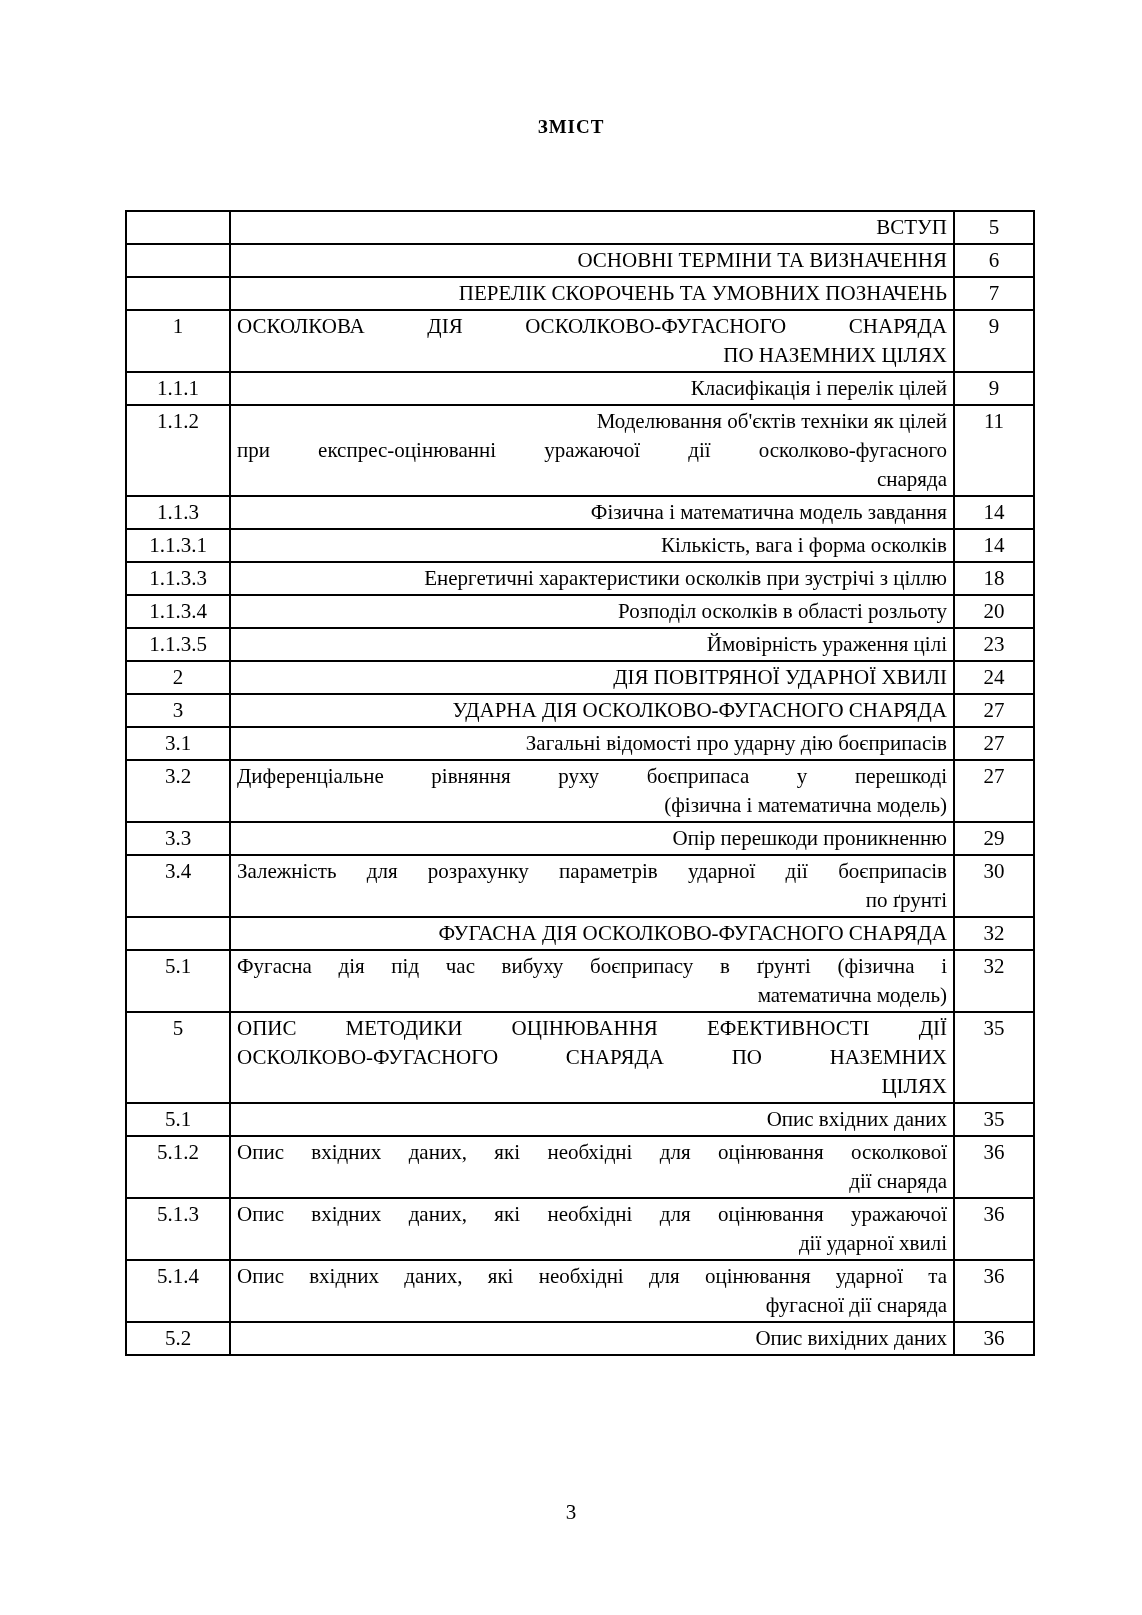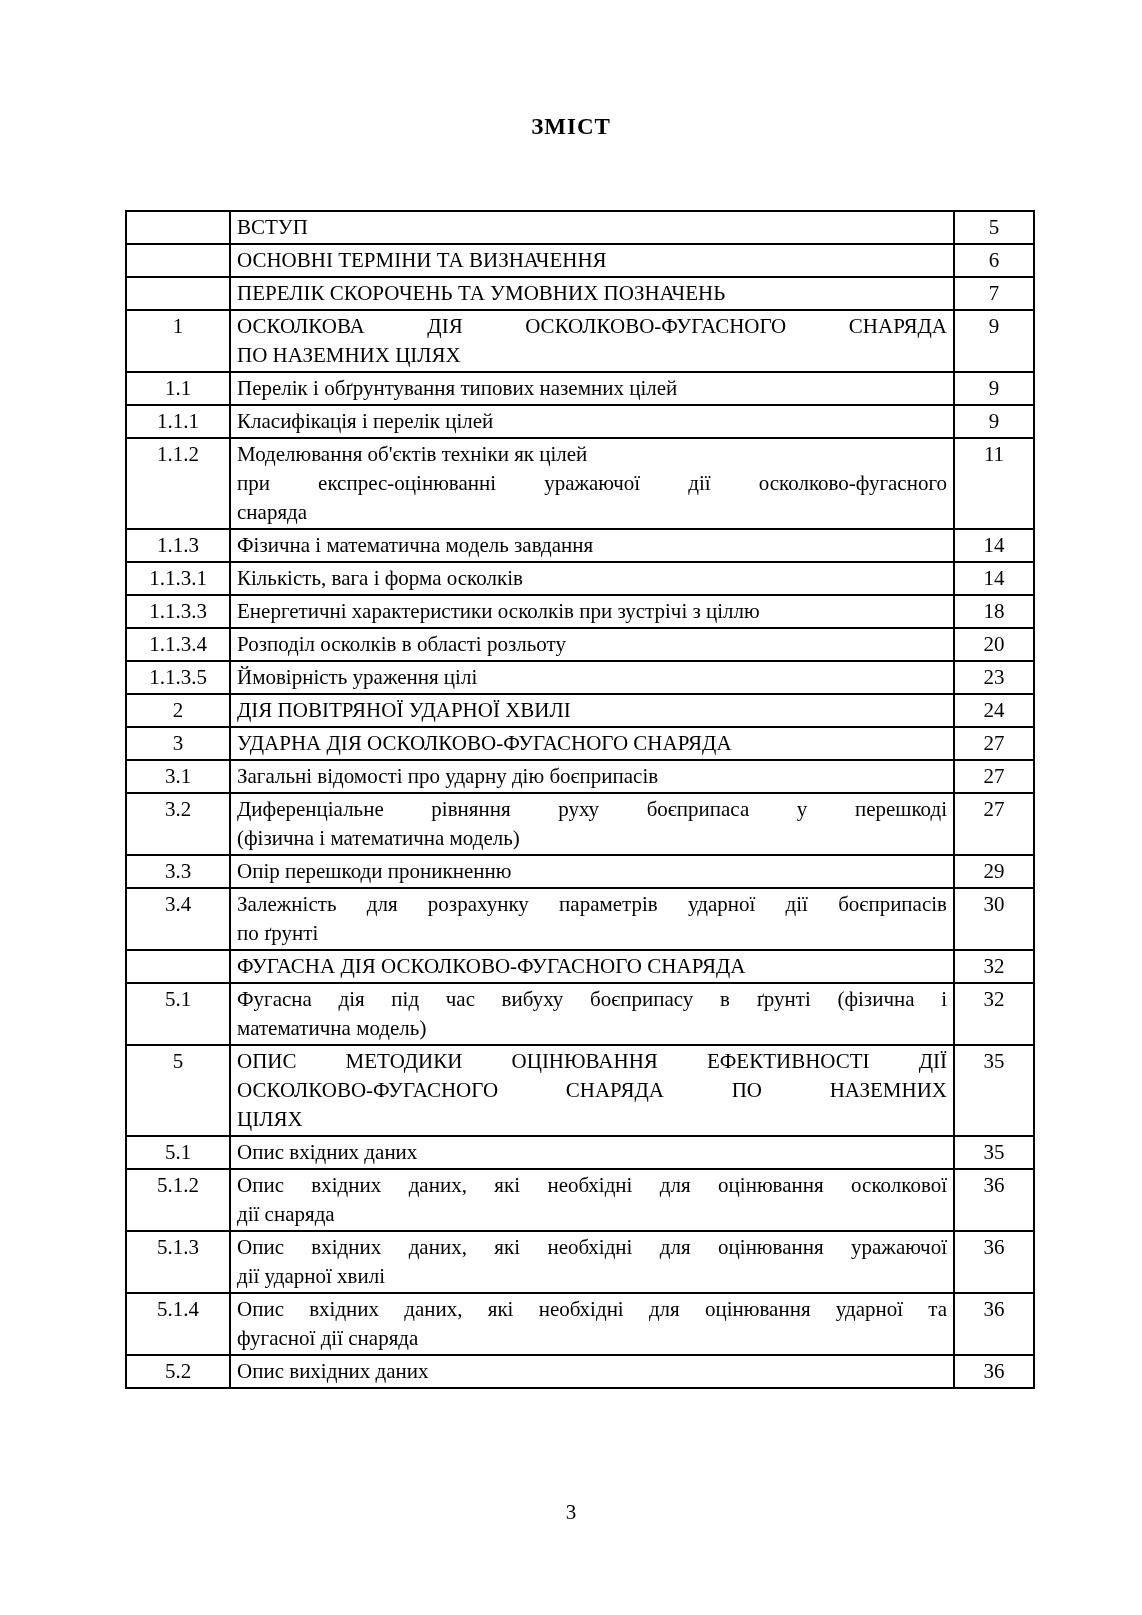--- a/index.html
+++ b/index.html
@@ -8,21 +8,21 @@
     width: 1142px;
     height: 1615px;
     background: #ffffff;
     font-family: "Liberation Serif", "DejaVu Serif", serif;
     color: #000000;
     overflow: hidden;
   }
   .doc-title {
     padding-top: 112px;
     text-align: center;
-    font-size: 23px;
+    font-size: 19px;
     font-weight: bold;
     letter-spacing: 1px;
     line-height: 30px;
   }
   table.toc {
     border-collapse: collapse;
     table-layout: fixed;
     margin: 68px 0 0 125px;
     width: 908px;
   }
@@ -34,21 +34,21 @@
     vertical-align: top;
     overflow: hidden;
   }
   td.num {
     text-align: center;
     vertical-align: middle;
     padding: 1px 2px;
   }
   td.ttl { padding-left: 9px; padding-right: 7px; }
   td.pg  { text-align: center; vertical-align: top; }
-  .line { text-align: left; }
+  .line { text-align: right; }
   .line.stretch {
     text-align: justify;
     text-align-last: justify;
   }
   .footer-num {
     position: absolute;
     top: 1498px;
     left: 0;
     width: 100%;
     text-align: center;
@@ -93,27 +93,20 @@
         </tr>
         <tr>
           <td class="num">1</td>
           <td class="ttl">
             <div class="line stretch">ОСКОЛКОВА ДІЯ ОСКОЛКОВО-ФУГАСНОГО СНАРЯДА</div>
             <div class="line">ПО НАЗЕМНИХ ЦІЛЯХ</div>
           </td>
           <td class="pg">9</td>
         </tr>
         <tr>
-          <td class="num">1.1</td>
-          <td class="ttl">
-            <div class="line">Перелік і обґрунтування типових наземних цілей</div>
-          </td>
-          <td class="pg">9</td>
-        </tr>
-        <tr>
           <td class="num">1.1.1</td>
           <td class="ttl">
             <div class="line">Класифікація і перелік цілей</div>
           </td>
           <td class="pg">9</td>
         </tr>
         <tr>
           <td class="num">1.1.2</td>
           <td class="ttl">
             <div class="line">Моделювання об'єктів техніки як цілей</div>

